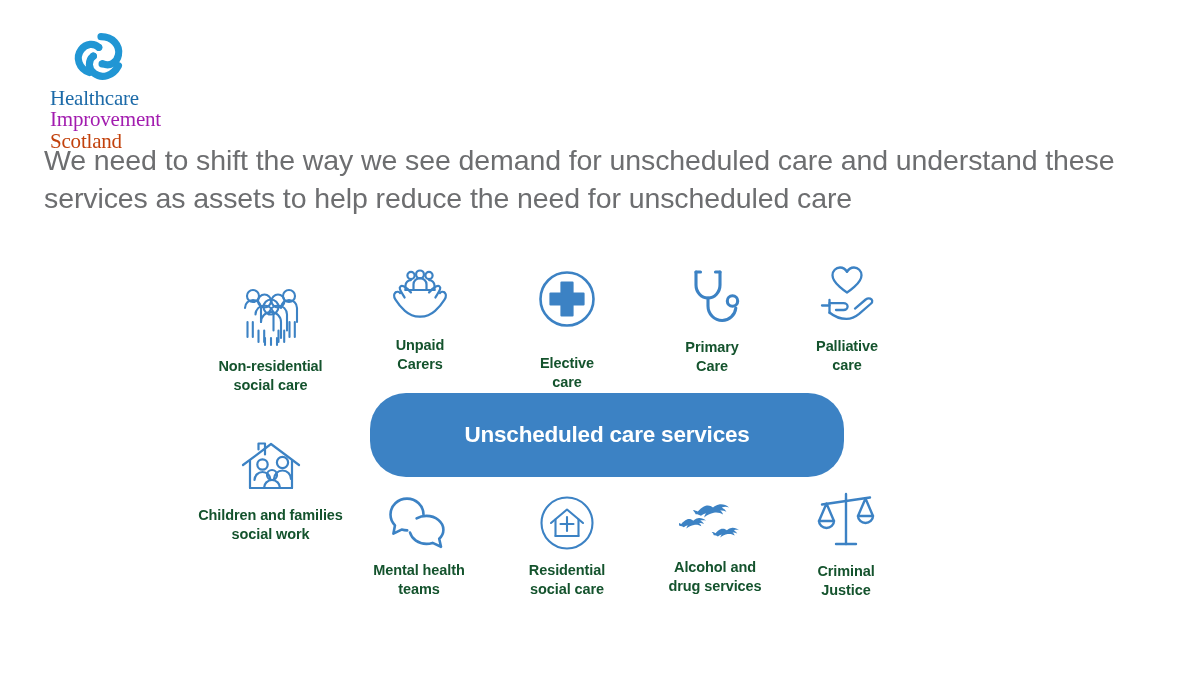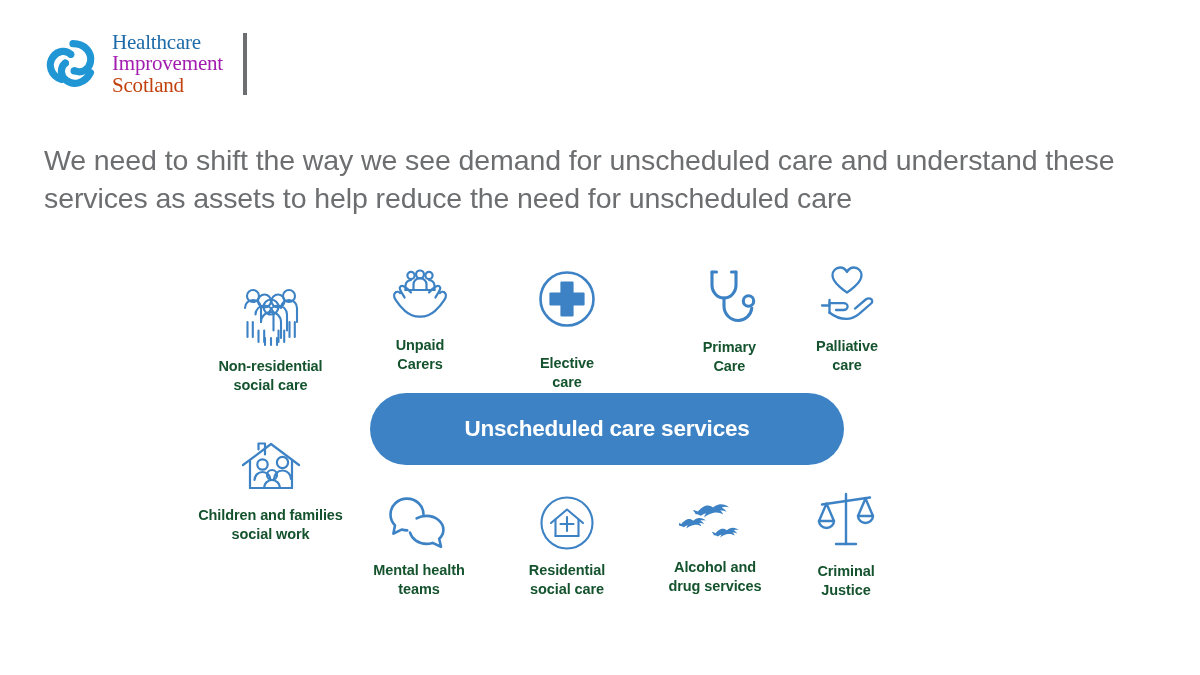--- a/index.html
+++ b/index.html
@@ -2,21 +2,21 @@
 <html><head>
 <meta charset="utf-8">
 <style>
   html,body{margin:0;padding:0;}
   body{
     width:1200px;height:675px;background:#ffffff;
     font-family:"Liberation Sans", sans-serif;
     overflow:hidden;position:relative;
   }
   
-  #logo-bar{position:absolute;left:42px;top:26px;display:flex;align-items:center;height:76px;}
+  #logo-bar{position:absolute;left:42px;top:26px;display:flex;align-items:center;height:76px;flex-direction:column;}
   #logo-mark{width:62px;height:62px;flex:0 0 auto;}
   #logo-words{margin-left:8px;display:flex;flex-direction:column;justify-content:center;
     font-family:"Liberation Serif", serif;color:#15446e;line-height:1.02;}
   #logo-words span{font-size:21px;font-weight:700;letter-spacing:-0.2px;white-space:nowrap;}
   #logo-words span.lw-hc{color:#1c6aa8;font-weight:400;}
   #logo-words span.lw-imp{color:#a21caf;font-weight:400;}
   #logo-words span.lw-sco{color:#c2410c;font-weight:400;}
   #logo-divider{width:4px;height:62px;background:#6d6e70;margin:0 14px 0 20px;}
   #logo-ihub{font-family:"Liberation Serif", serif;font-size:68px;color:#6d6e70;
     line-height:62px;letter-spacing:-1px;font-weight:400;}
@@ -24,21 +24,21 @@
   
   #headline{position:absolute;left:44px;top:133px;width:1110px;
     font-size:28.5px;line-height:38px;color:#6d6e70;font-weight:300;letter-spacing:-0.1px;margin-top:8px;}
 
   
   #diagram{position:absolute;left:0;top:250px;width:1200px;height:380px;}
   .node{position:absolute;display:flex;flex-direction:column;align-items:center;}
   .node .ic{display:block;}
   .node .lbl{margin-top:6px;text-align:center;color:#14532d;
     font-size:14.5px;line-height:19px;font-weight:600;white-space:pre-line;letter-spacing:-0.1px;}
-  #pill{position:absolute;left:370px;top:143px;width:474px;height:72px;
+  #pill{position:absolute;left:370px;top:143px;width:474px;height:84px;
     background:#3c82c4;border-radius:36px;display:flex;align-items:center;justify-content:center;}
   #pill .ptxt{color:#ffffff;font-size:22.5px;font-weight:700;letter-spacing:-0.2px;}
 </style>
 </head>
 <body>
 
 <div id="logo-bar">
 
   <span id="logo-mark">
     <svg viewBox="0 0 64 64" width="62" height="62" aria-hidden="true">
@@ -122,21 +122,21 @@
     <span class="ic">
       <svg width="58" height="58" viewBox="0 0 58 58" fill="none" stroke="#3c82c4" stroke-width="2.6" stroke-linejoin="round">
         <circle cx="29" cy="29" r="26.5"></circle>
         <path d="M23.5 12.5h11v11h11v11h-11v11h-11v-11h-11v-11h11z" fill="#3c82c4" stroke="#3c82c4" stroke-width="2.2"></path>
       </svg>
     </span>
     <span class="lbl">Elective
 care</span>
   </div>
 
-  <div class="node" style="left:668px;top:18px;width:88px;align-items:flex-end;">
+  <div class="node" style="left:668px;top:18px;width:88px;">
     <span class="ic">
       <svg width="56" height="60" viewBox="0 0 56 60" fill="none" stroke="#3c82c4" stroke-width="3.1" stroke-linecap="round" stroke-linejoin="round">
         <path d="M12 4v13c0 7.2 5.4 13 12 13s12-5.8 12-13V4"></path>
         <path d="M12 4h4.5M31.5 4H36"></path>
         <path d="M24 30v8c0 8 6.4 14.5 14.2 14.5 7 0 12.8-5.4 13.6-12.4"></path>
         <circle cx="48.5" cy="33" r="5.2" stroke-width="3.1"></circle>
       </svg>
     </span>
     <span class="lbl">Primary
 Care</span>

